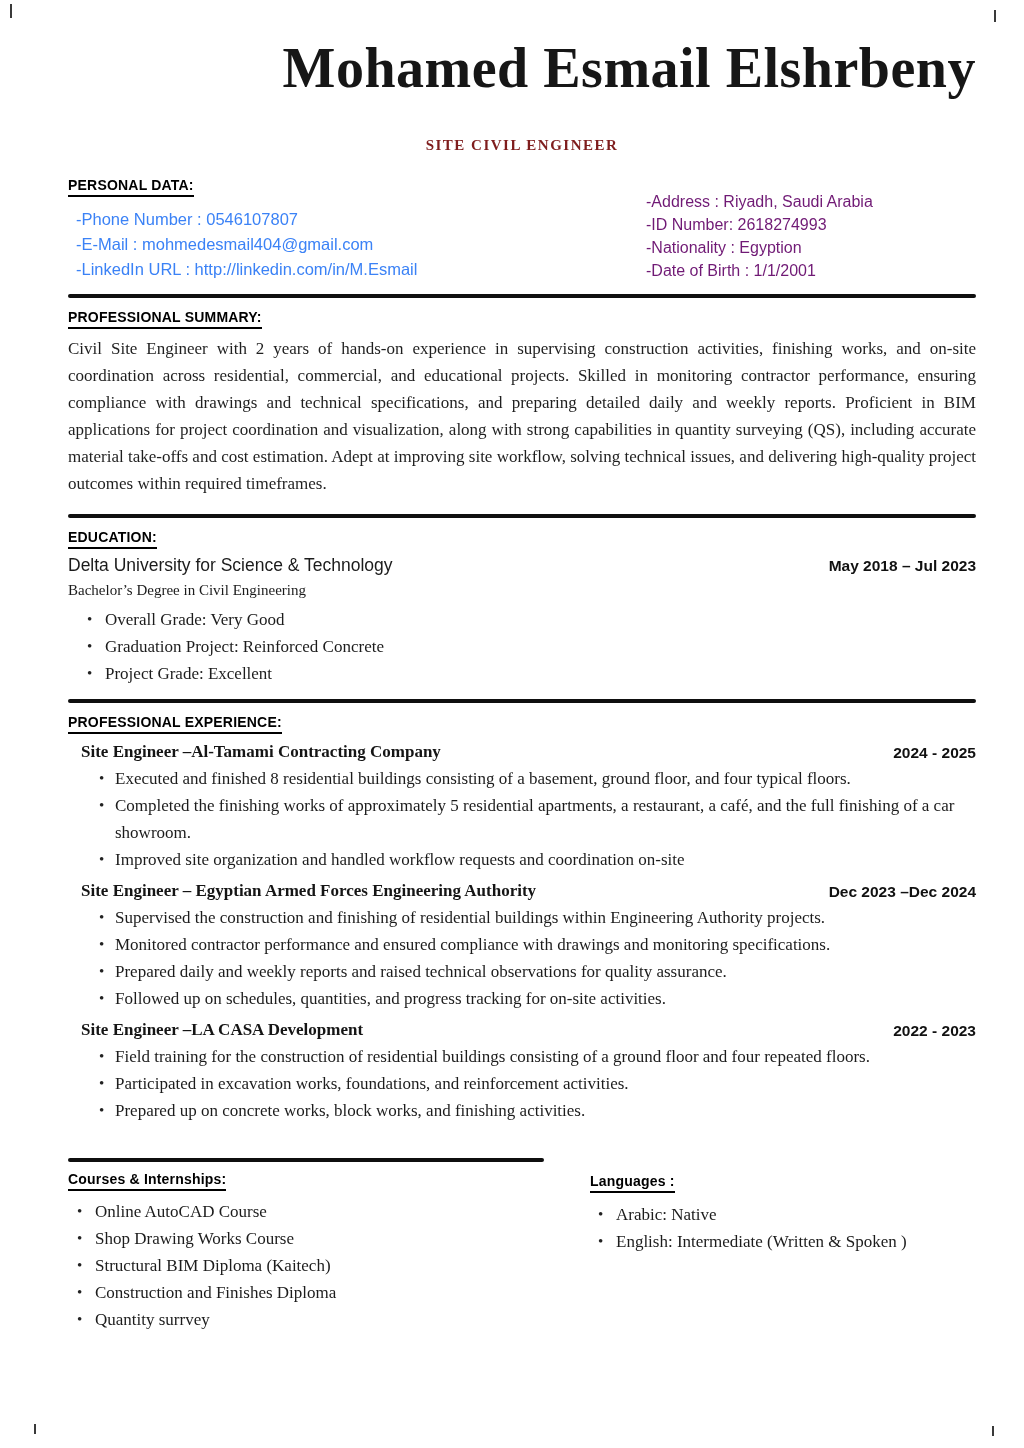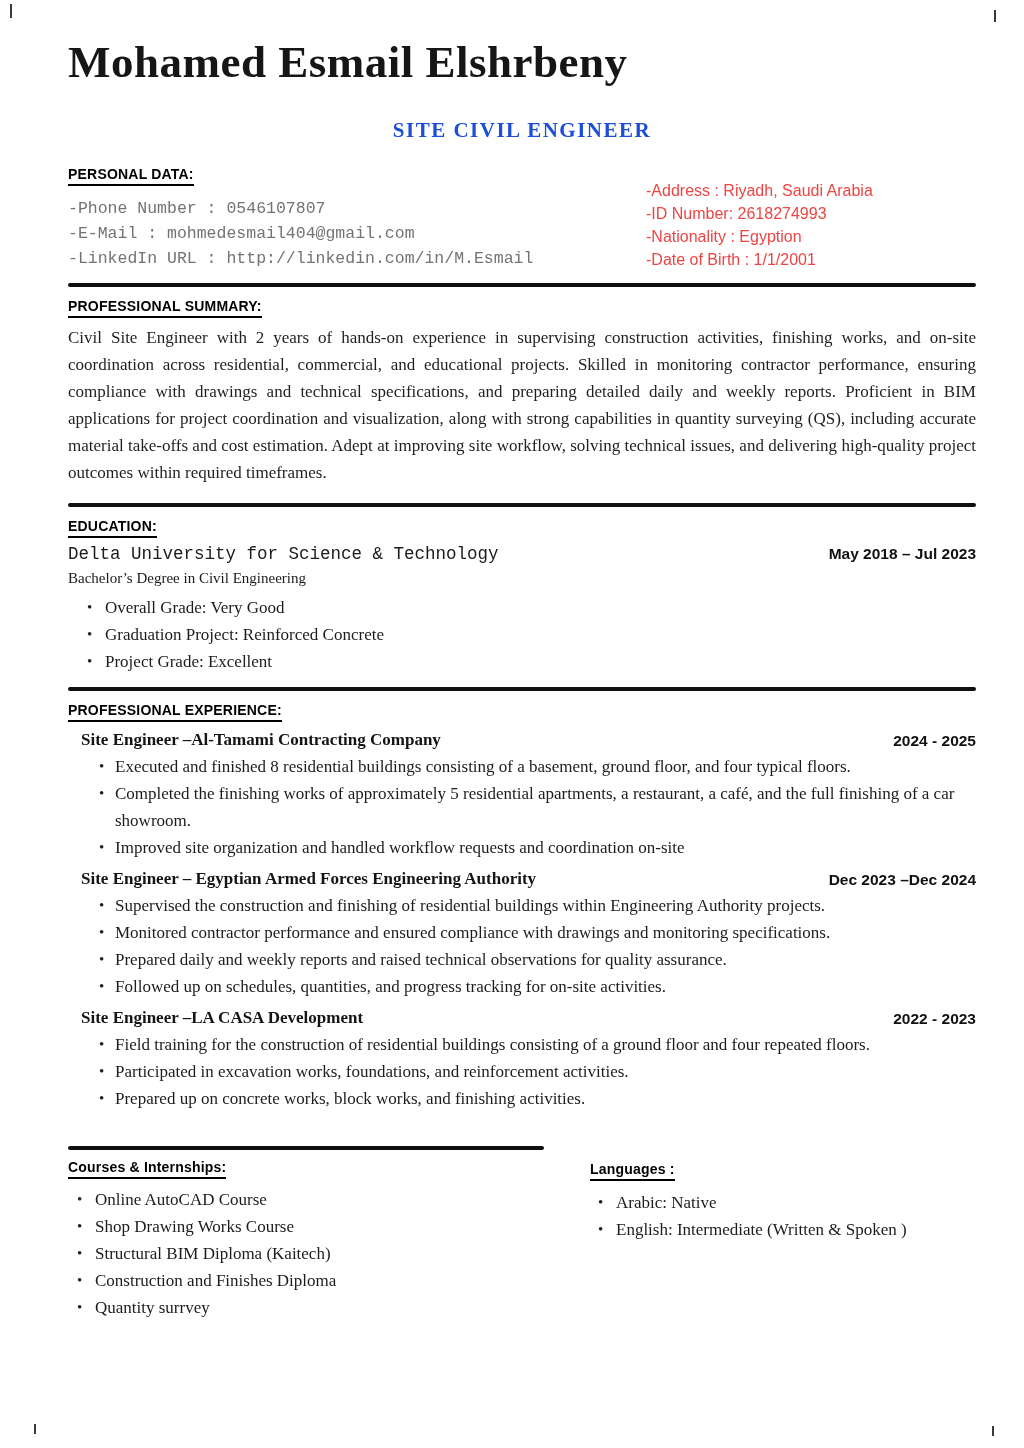--- a/index.html
+++ b/index.html
@@ -1,39 +1,39 @@
 <!DOCTYPE html>
 <html><head>
 <meta charset="utf-8">
 <style>
   html,body{margin:0;padding:0;background:#ffffff;}
   .page{width:1024px;height:1448px;background:#ffffff;position:relative;overflow:hidden;color:#1b1b1b;}
   .content{position:absolute;left:68px;top:0;width:908px;}
 
-  .name{font-family:"Liberation Serif",serif;font-weight:bold;font-size:45px;letter-spacing:.5px;
-        text-align:left;color:#161616;margin-top:38px;line-height:1.1;}
-  .subtitle{font-family:"Liberation Serif",serif;font-weight:bold;font-size:21px;letter-spacing:1.5px;
-        text-align:center;margin-top:6px;color:#1d4ed8;}
+  .name{font-family:"Liberation Serif",serif;font-weight:bold;font-size:56px;letter-spacing:.5px;
+        text-align:right;color:#161616;margin-top:38px;line-height:1.1;}
+  .subtitle{font-family:"Liberation Serif",serif;font-weight:bold;font-size:15px;letter-spacing:1.5px;
+        text-align:center;margin-top:6px;color:#7f1d1d;}
 
   .sec-h{display:inline-block;font-family:"Liberation Sans",sans-serif;font-weight:bold;font-size:14px;
         color:#000;border-bottom:2px solid #000;padding-bottom:2px;letter-spacing:.2px;}
 
   .personal{position:relative;margin-top:22px;}
-  .p-left{margin-top:10px;font-family:Liberation Mono, monospace;font-size:16.5px;line-height:25px;color:#737373;}
+  .p-left{margin-top:10px;font-family:Liberation Sans, sans-serif;font-size:16.5px;line-height:25px;color:#3b82f6;margin-left:8px;}
   .p-right{position:absolute;left:578px;top:14px;font-family:"Liberation Sans",sans-serif;font-size:16px;
-        line-height:23px;color:#ef4444;}
+        line-height:23px;color:#701a75;}
 
   .bar{height:4px;background:#0f0f0f;border-radius:2px;margin-top:12px;}
   .block{margin-top:10px;}
 
   .summary-text{font-family:"Liberation Serif",serif;font-size:17px;line-height:27px;text-align:justify;
         margin-top:6px;color:#1f1f1f;}
 
   .edu-head{display:flex;justify-content:space-between;align-items:baseline;margin-top:6px;}
-  .edu-inst{font-family:Liberation Mono, monospace;font-size:17.5px;}
+  .edu-inst{font-family:Liberation Sans, sans-serif;font-size:17.5px;}
   .dates{font-family:"Liberation Sans",sans-serif;font-weight:bold;font-size:15.5px;color:#111;white-space:nowrap;}
   .edu-degree{font-family:"Liberation Serif",serif;font-size:15px;margin-top:1px;line-height:26px;}
 
   ul.dots{list-style:none;margin:3px 0 0 0;padding:0;font-family:"Liberation Serif",serif;
         font-size:17px;line-height:27px;color:#1c1c1c;}
   ul.dots li{position:relative;}
   ul.dots li::before{content:"\2022";position:absolute;font-size:15px;color:#222;}
 
   ul.edu-dots li{padding-left:37px;}
   ul.edu-dots li::before{left:19px;}

